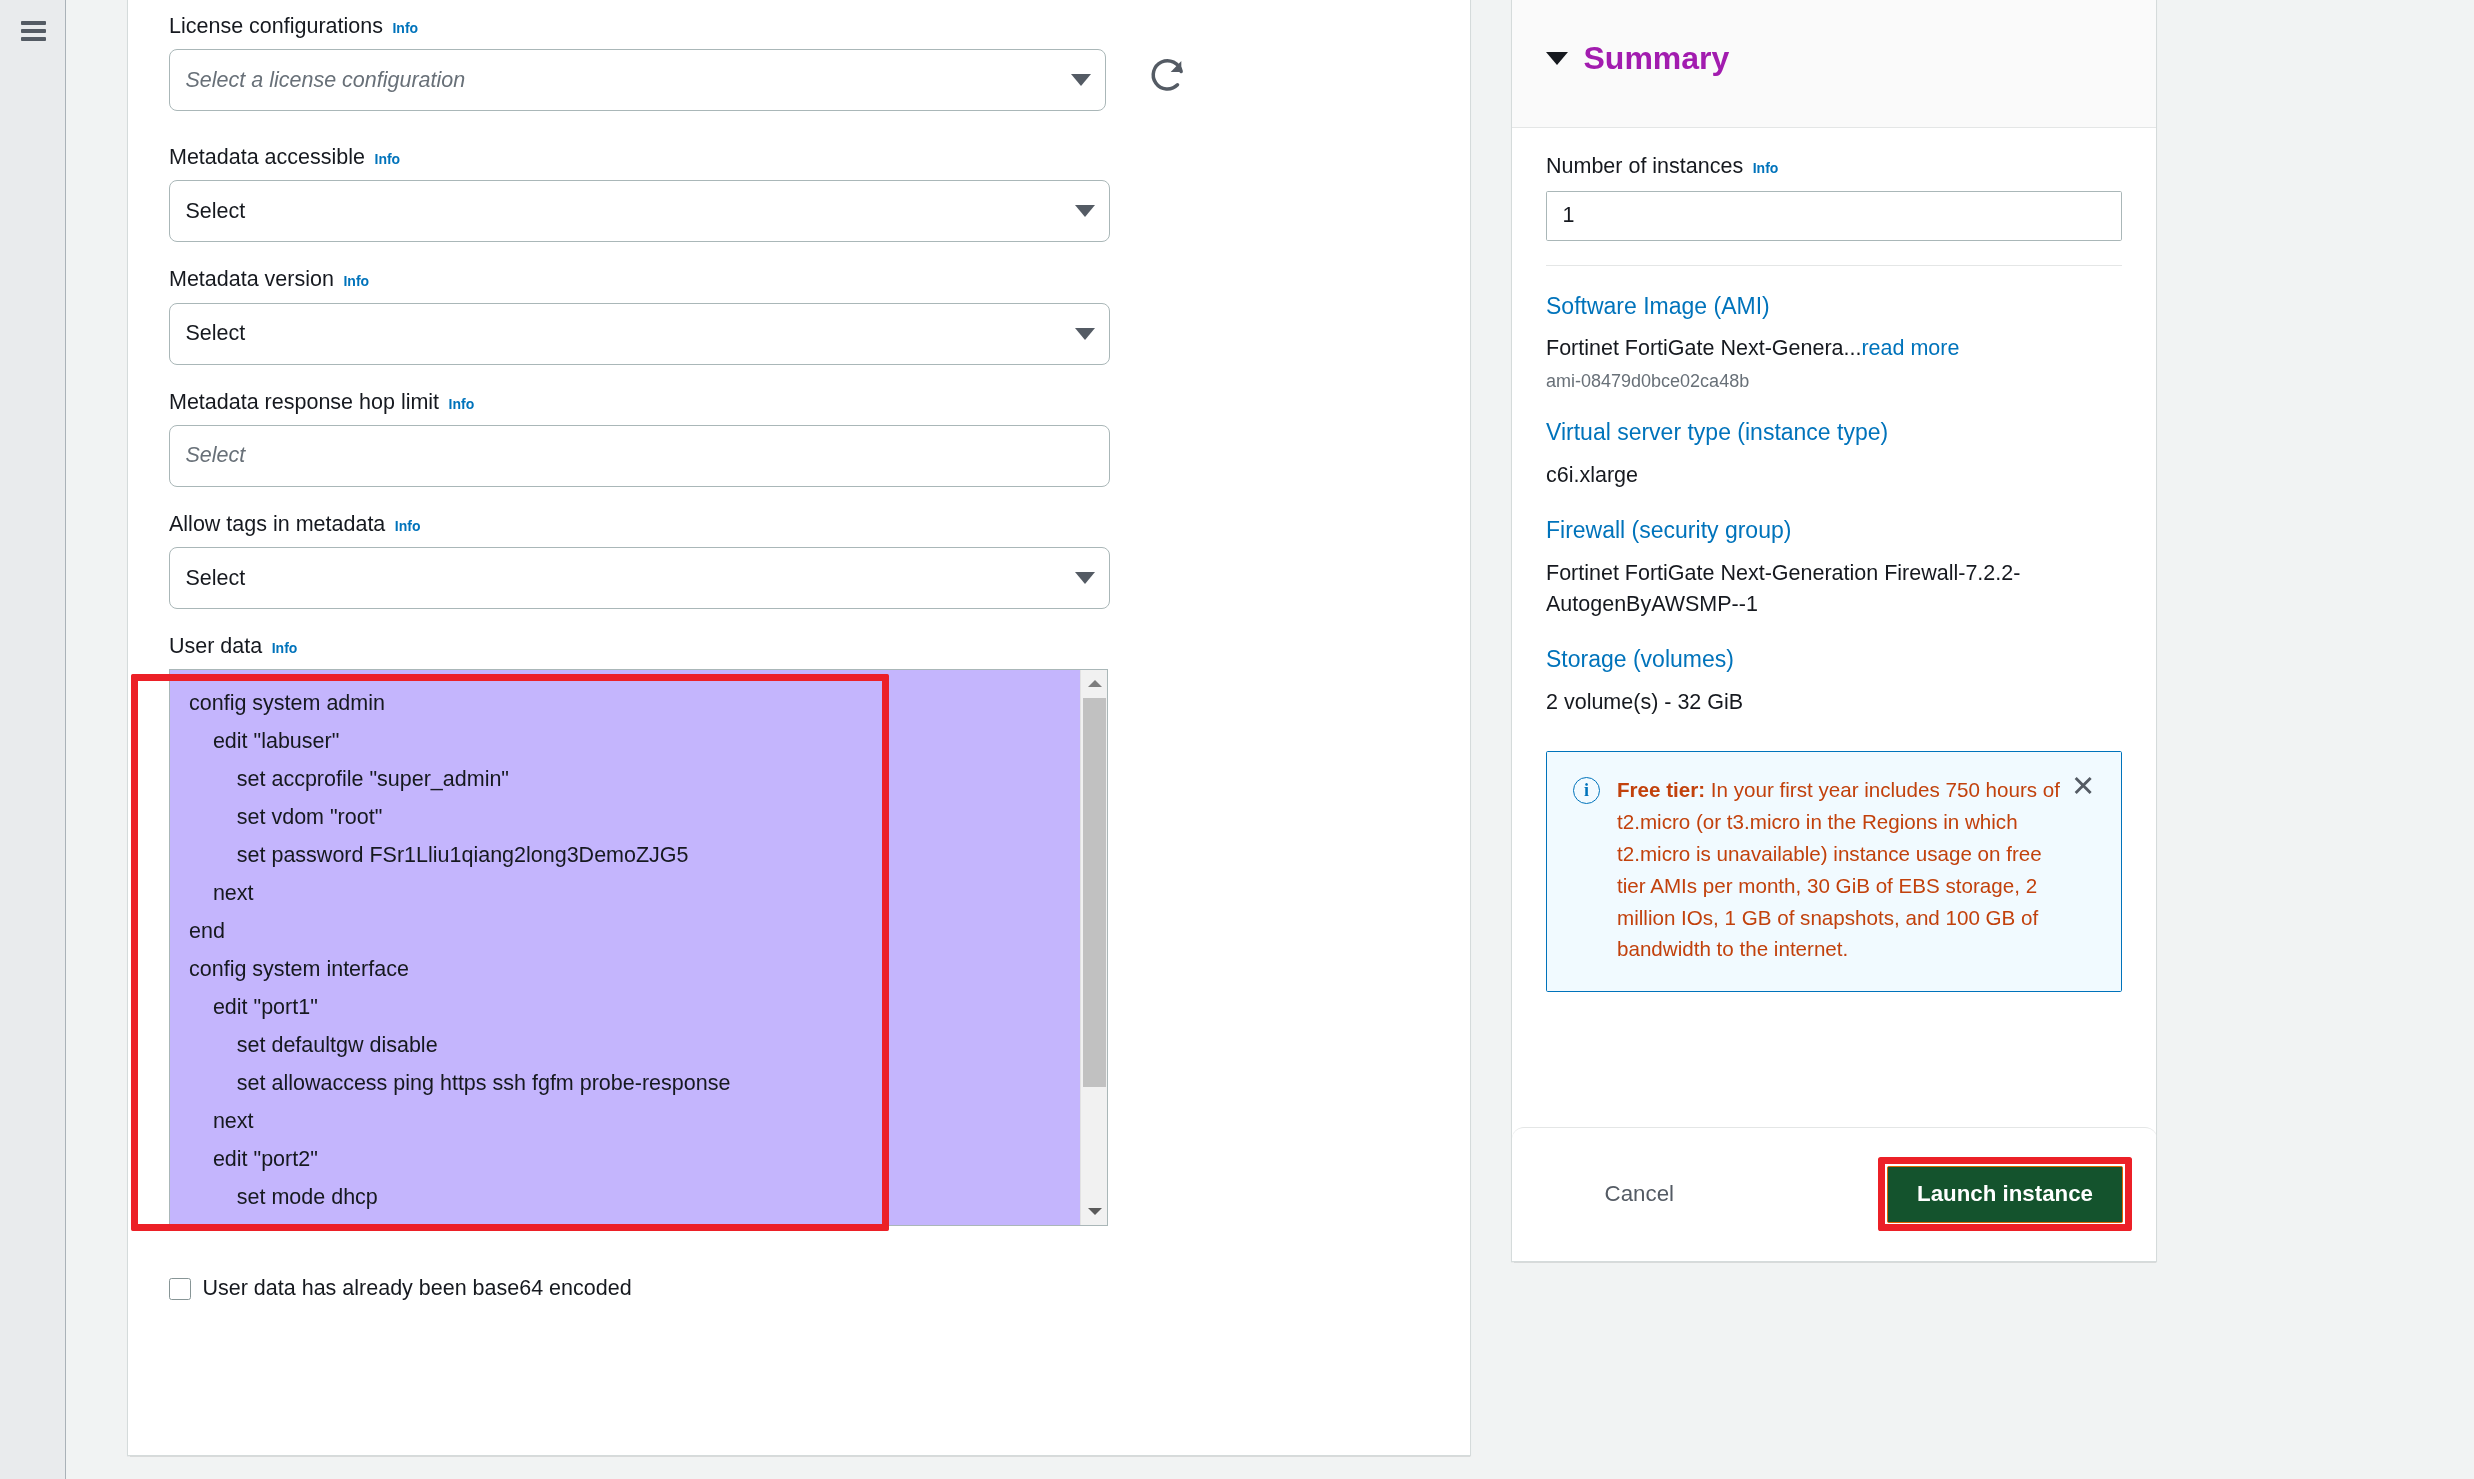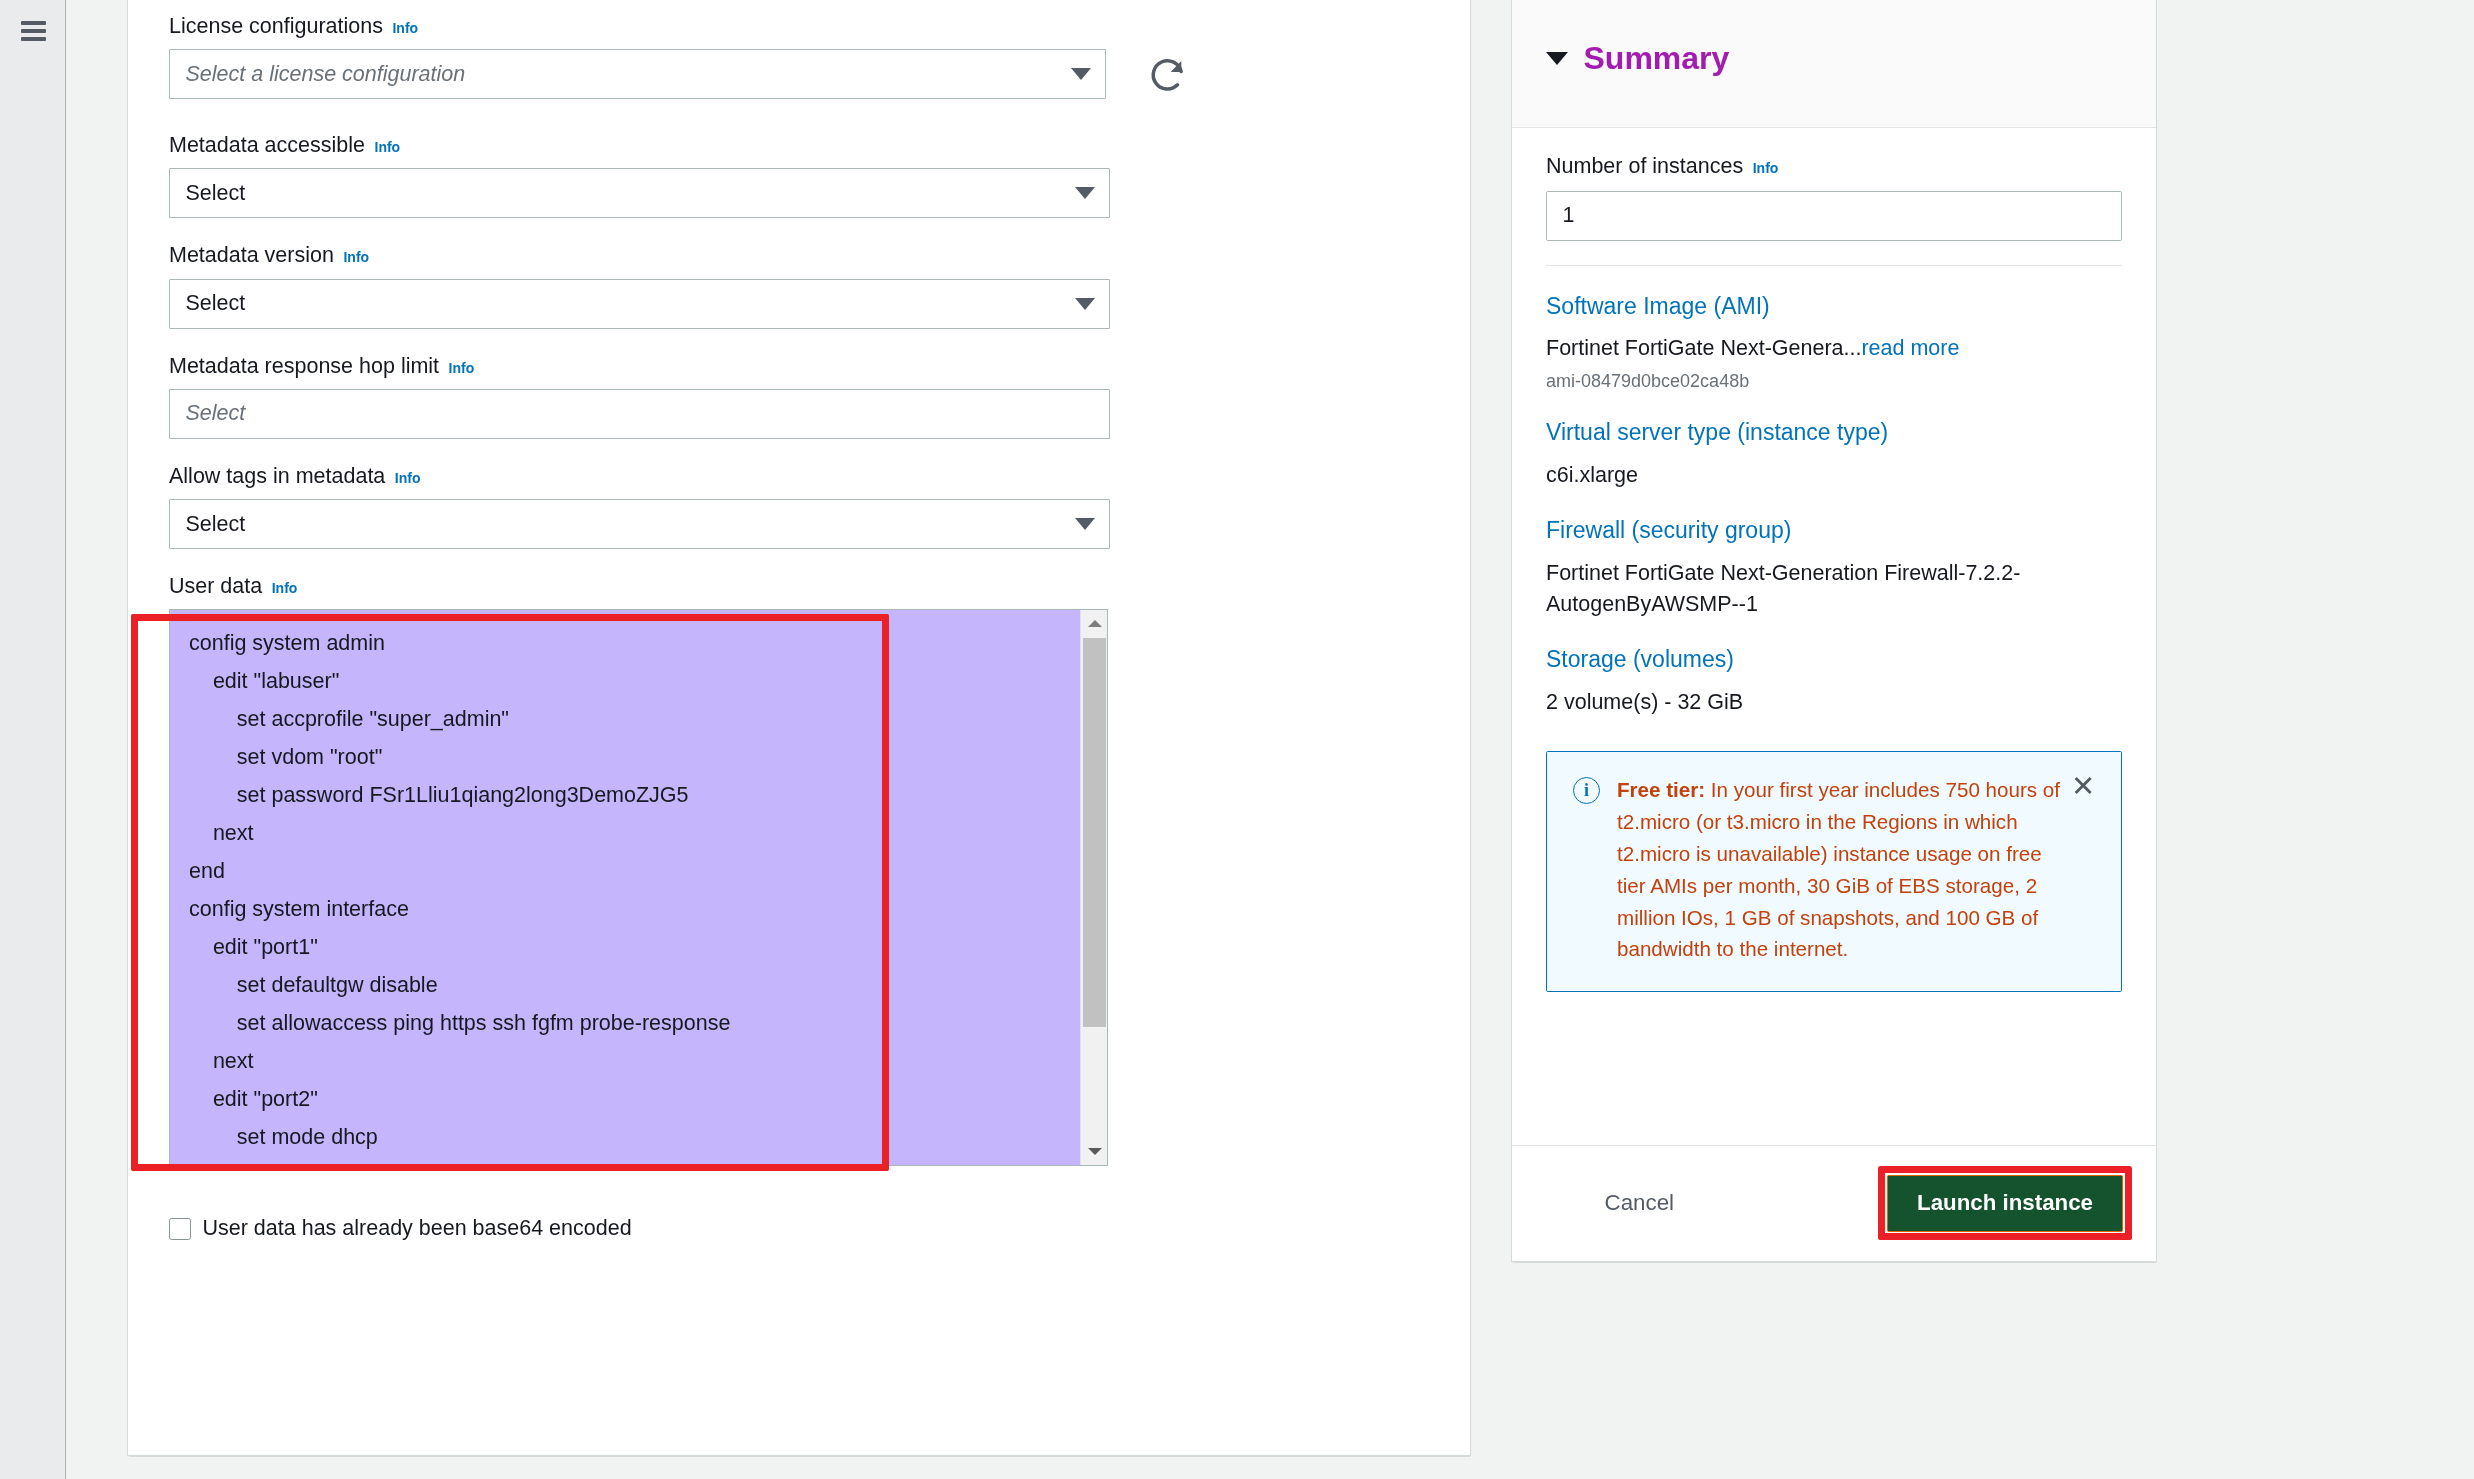--- a/index.html
+++ b/index.html
@@ -35,21 +35,21 @@
   .field { margin-bottom: 0; }
   .label-row {
     display: flex; align-items: baseline; gap: 9.5px;
     font-size: 21.5px; color: #16191f; line-height: 1.2;
   }
   .label-row .info-link {
     font-size: 14px; color: #0073bb; font-weight: bold; cursor: pointer; text-decoration: none;
   }
 
   .select-box {
-    position: relative; height: 50px; border: 0.9px solid #aab7b8; border-radius: 1px;
+    position: relative; height: 62px; border: 0.9px solid #aab7b8; border-radius: 8px;
     background: #fff; display: flex; align-items: center; padding: 0 15.5px;
     font-size: 21.5px; color: #16191f;
   }
   .select-box .ph { color: #687078; font-style: italic; }
   .caret {
     position: absolute; right: 13.8px; top: 50%; transform: translateY(-50%);
     width: 0; height: 0; border-left: 10.3px solid transparent; border-right: 10.3px solid transparent;
     border-top: 12px solid #545b64;
   }
 
@@ -138,23 +138,23 @@
     margin-top: 3.4px;
   }
   .alert-text { font-size: 20.6px; line-height: 1.55; color: #c2410c; max-width: 447px; }
   .alert-text b { font-weight: bold; }
   .alert-close {
     position: absolute; right: 22.3px; top: 19px; width: 31px; height: 31px; cursor: pointer;
     color: #545b64; font-size: 29px; line-height: 31px; text-align: center; font-weight: 300;
   }
 
   .panel-footer {
-    position: absolute; left: 0; bottom: 0; width: 645px; height: 116px;
+    position: absolute; left: 0; bottom: 0; width: 645px; height: 134px;
     border-top: 0.9px solid #e4e6e6; display: flex; align-items: center;
-    justify-content: flex-end; gap: 0; padding: 0 34px;
+    justify-content: flex-end; gap: 0; padding: 0 34px; border-radius: 12px;
   }
   .btn-cancel {
     font-size: 22.3px; color: #545b64; cursor: pointer; padding: 12px 20.6px; margin-right: auto;
     margin-left: 38px;
   }
   .btn-launch-wrap { position: relative; }
   .btn-launch {
     background: #14532d; border: 0.9px solid #e06400; border-radius: 1.7px; color: #fff;
     font-size: 22.3px; font-weight: bold; padding: 14.6px 29px; cursor: pointer;
     font-family: "Liberation Sans", sans-serif;

